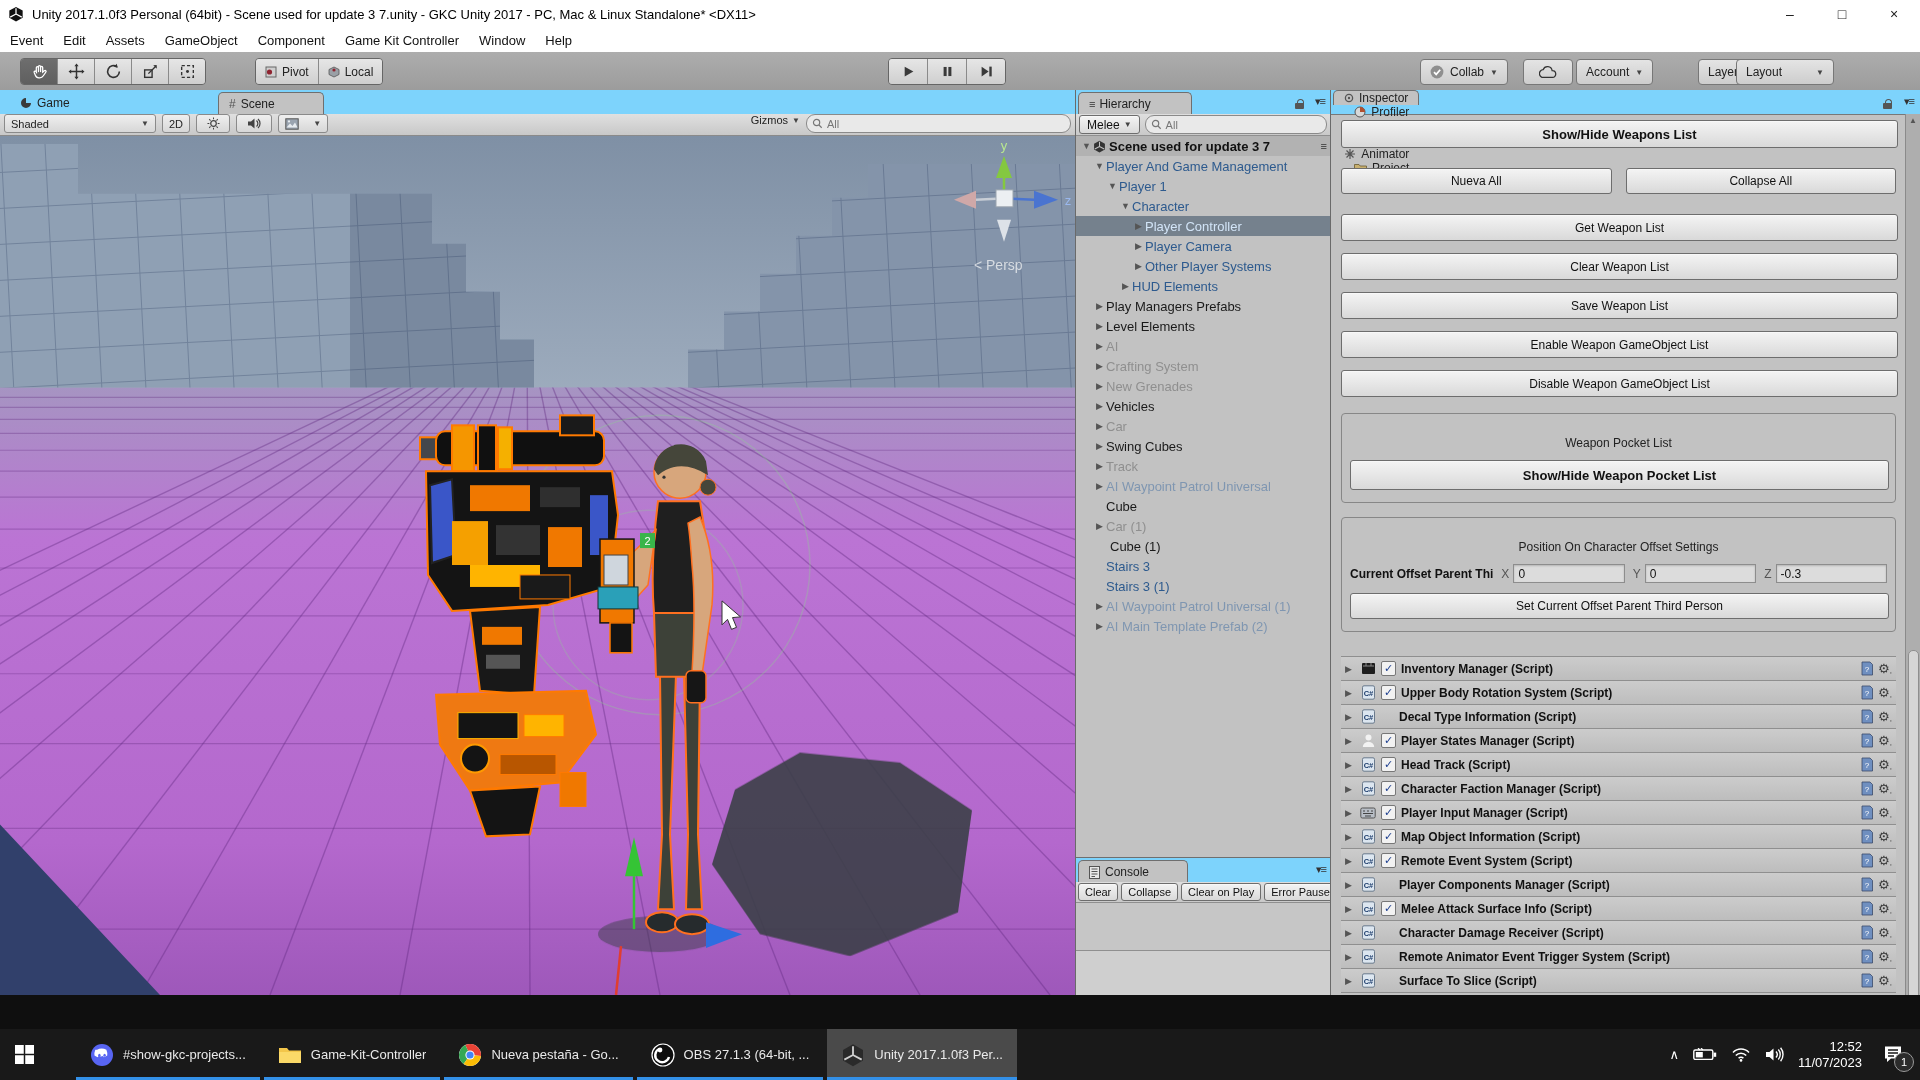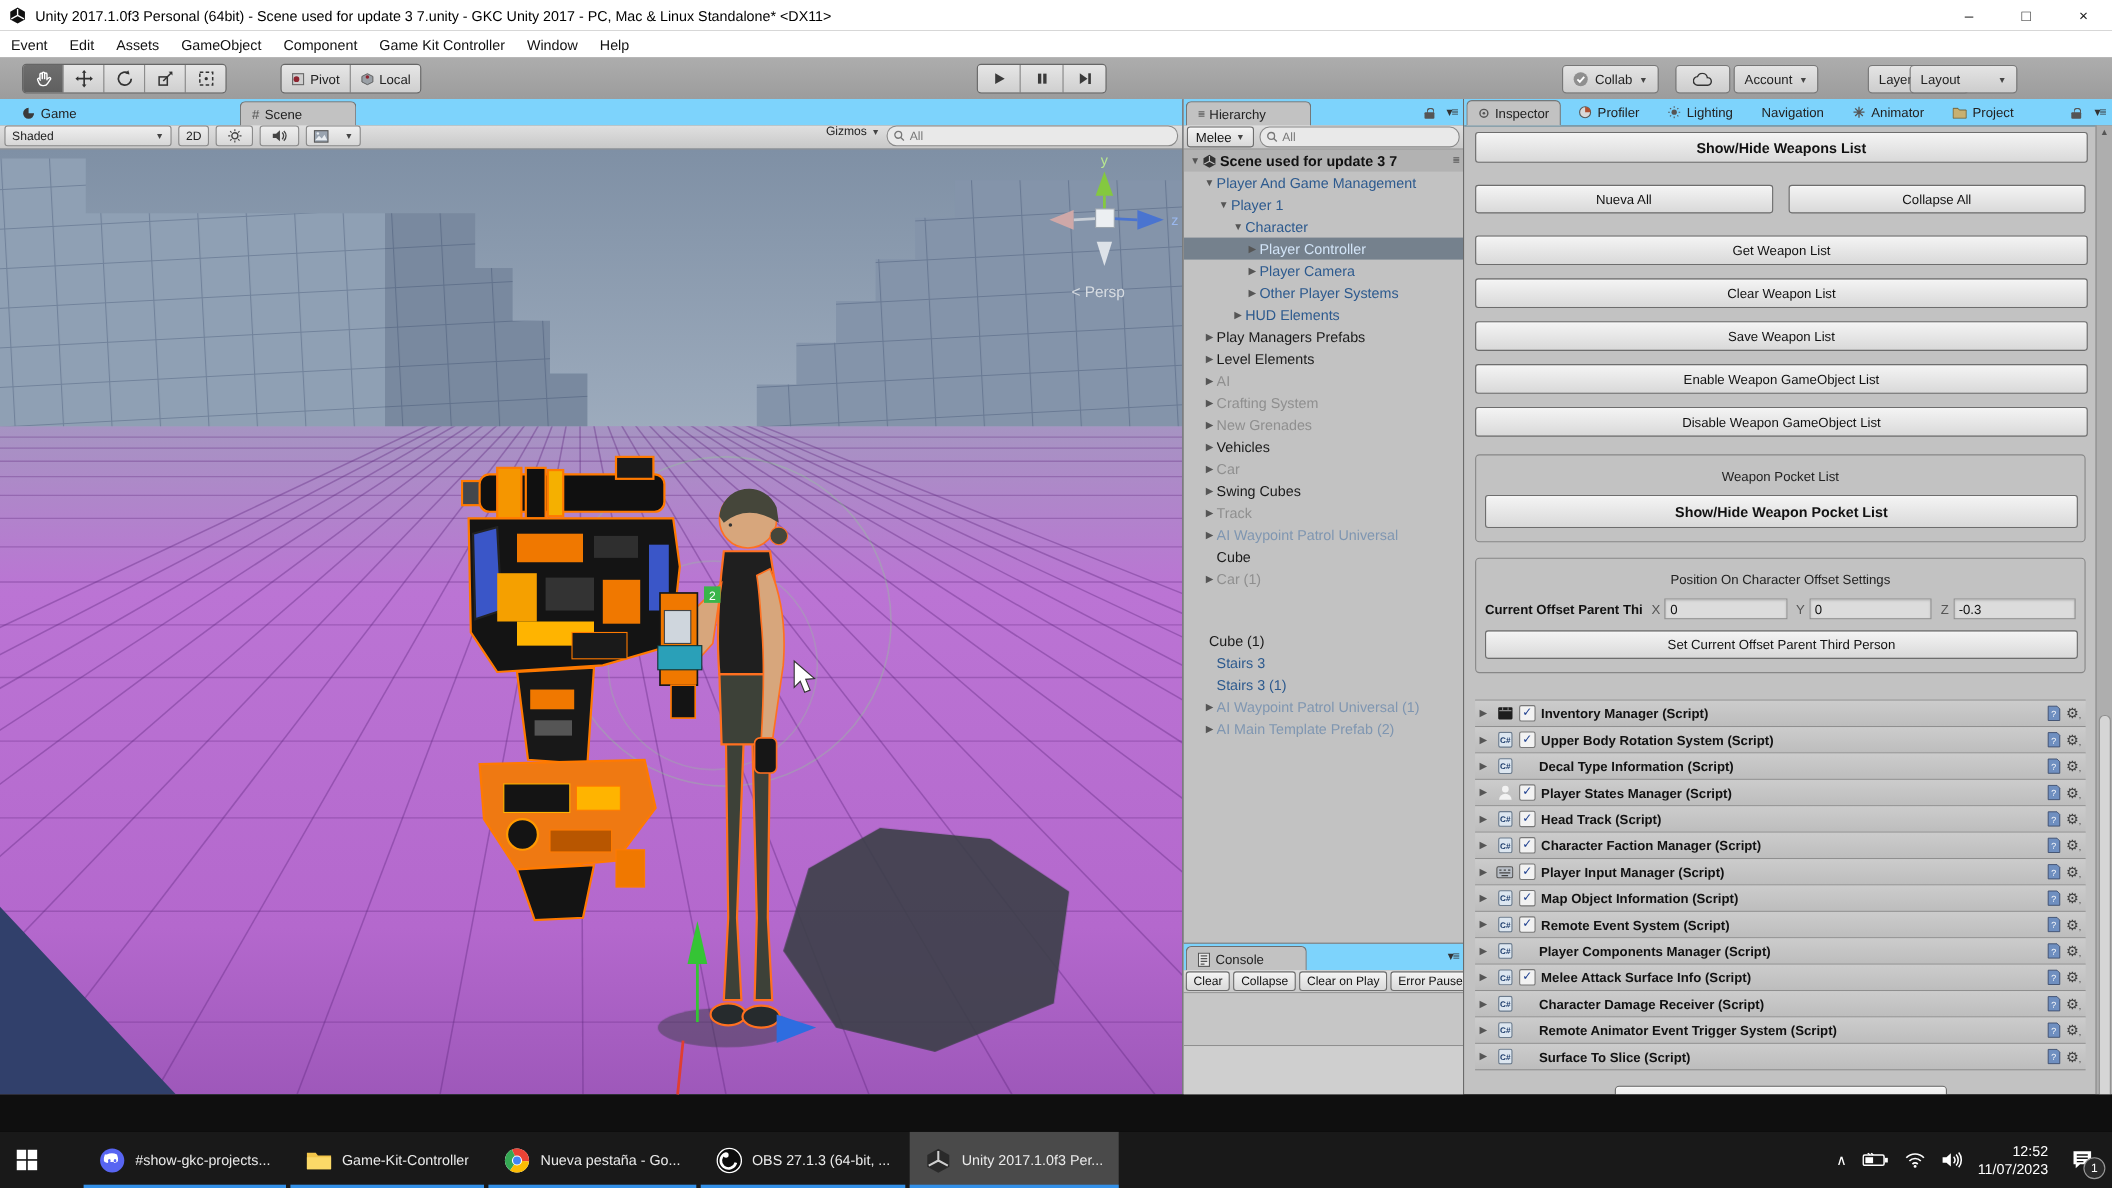--- a/index.html
+++ b/index.html
@@ -70,21 +70,21 @@
   #console-log{position:absolute;left:0;top:45px;right:0;height:47px;background:#c6c6c6;border-bottom:1px solid #8f8f8f;}
   #console-detail{position:absolute;left:0;top:93px;right:0;bottom:0;background:#cfcfcf;}
   
   #insp-pane{left:1330px;top:90px;width:590px;height:905px;border-left:1px solid #6a6a6a;box-sizing:border-box;}
   #insp-content{position:absolute;left:0;top:24px;width:575px;bottom:0;overflow:hidden;padding:0 10px 0 10px;box-sizing:border-box;}
   .stack-btn{height:25px;width:100%;}
   .stack-btn.primary{font-weight:bold;font-size:13px;height:26px;}
   .gap-sm{margin-top:6px;} .gap-md{margin-top:12px;} .gap-lg{margin-top:20px;}
   .pairrow{display:flex;gap:14px;}
   .pairrow .ubtn{flex:1;height:24px;}
-  .ubox{border:1px solid #878787;border-radius:4px;margin-top:16px;padding:10px 8px 12px 8px;}
+  .ubox{border:1px solid #878787;border-radius:4px;margin-top:16px;padding:20px 8px 12px 8px;}
   .ubox .boxtitle{text-align:center;font-size:12px;color:#222;padding:2px 0 10px 0;}
   .offsetrow{display:flex;align-items:center;gap:4px;margin-bottom:10px;}
   .offsetlabel{font-weight:bold;font-size:12px;color:#111;flex:none;}
   .axislabel{font-size:12px;color:#555;flex:none;margin-left:4px;}
   .ufield{flex:1;height:17px;background:#dcdcdc;border:1px solid #8d8d8d;box-shadow:inset 0 1px 2px rgba(0,0,0,.18);
     font-size:12px;color:#111;padding:0 4px;display:flex;align-items:center;}
   #components{margin-top:24px;border-top:1px solid #8f8f8f;}
   .crow{height:23px;background:linear-gradient(#cccccc,#bdbdbd);border-bottom:1px solid #8f8f8f;display:flex;
     align-items:center;gap:5px;padding:0 4px;}
   .carrow{font-size:9px;color:#555;width:10px;flex:none;}
@@ -572,21 +572,21 @@
         <span style="overflow: hidden; flex: 1 1 0%;">AI Waypoint Patrol Universal</span>
       </div>
       <div class="hrow t-normal" style="padding-left: 17px;">
         <span class="harrow"></span>
         <span style="overflow: hidden; flex: 1 1 0%;">Cube</span>
       </div>
       <div class="hrow t-disabled" style="padding-left: 17px;">
         <span class="harrow">▶</span>
         <span style="overflow: hidden; flex: 1 1 0%;">Car (1)</span>
       </div>
-      <div class="hrow t-normal" style="padding-left: 10px; margin-top: 36px;">
+      <div class="hrow t-normal" style="padding-left: 21px;">
         <span class="harrow"></span>
         <span style="overflow: hidden; flex: 1 1 0%;">Cube (1)</span>
       </div>
       <div class="hrow t-prefab" style="padding-left: 17px;">
         <span class="harrow"></span>
         <span style="overflow: hidden; flex: 1 1 0%;">Stairs 3</span>
       </div>
       <div class="hrow t-prefab" style="padding-left: 17px;">
         <span class="harrow"></span>
         <span style="overflow: hidden; flex: 1 1 0%;">Stairs 3 (1)</span>
@@ -618,21 +618,21 @@
         <div class="ubtn cbtn">Clear on Play</div>
         <div class="ubtn cbtn">Error Pause</div>
       </div>
     <div id="console-log"></div>
     <div id="console-detail"></div>
   </div>
 </div>
 
 <div id="insp-pane" class="pane">
   <div class="tabstrip">
-    <div id="insp-tabs" style="position:absolute;left:2px;top:0;height:24px;display:flex;align-items:center;">
+    <div id="insp-tabs" style="position:absolute;left:2px;top:0;height:24px;display:flex;align-items:flex-end;flex-direction:column;">
         <div class="utab active" style="position: relative; top: 0px; height: 22px; margin-right: 6px;">
           <svg width="10" height="10" viewBox="0 0 10 10">
             <circle cx="5" cy="5" r="3.6" fill="none" stroke="#555" stroke-width="1.3"></circle>
             <circle cx="5" cy="5" r="1.2" fill="#555"></circle>
           </svg>
           <span>Inspector</span>
         </div>
         <div class="utab" style="position: relative; top: 0px; height: 22px; margin-right: 6px;">
           <svg width="12" height="12" viewBox="0 0 12 12">
             <circle cx="6" cy="6" r="5" fill="#d8d8d8" stroke="#555"></circle>

